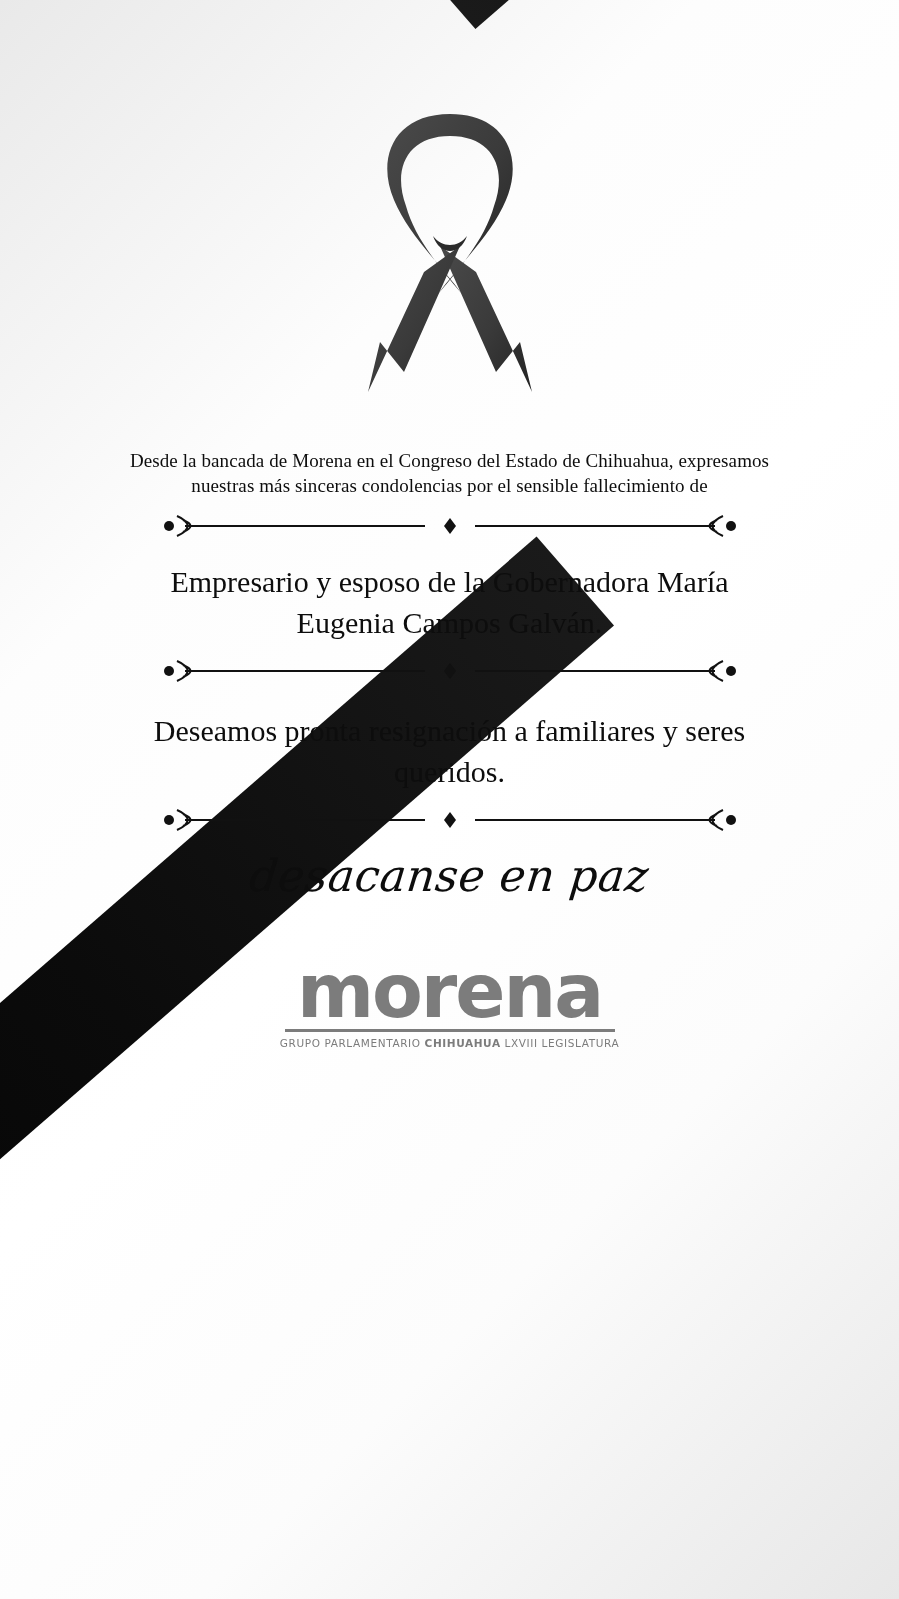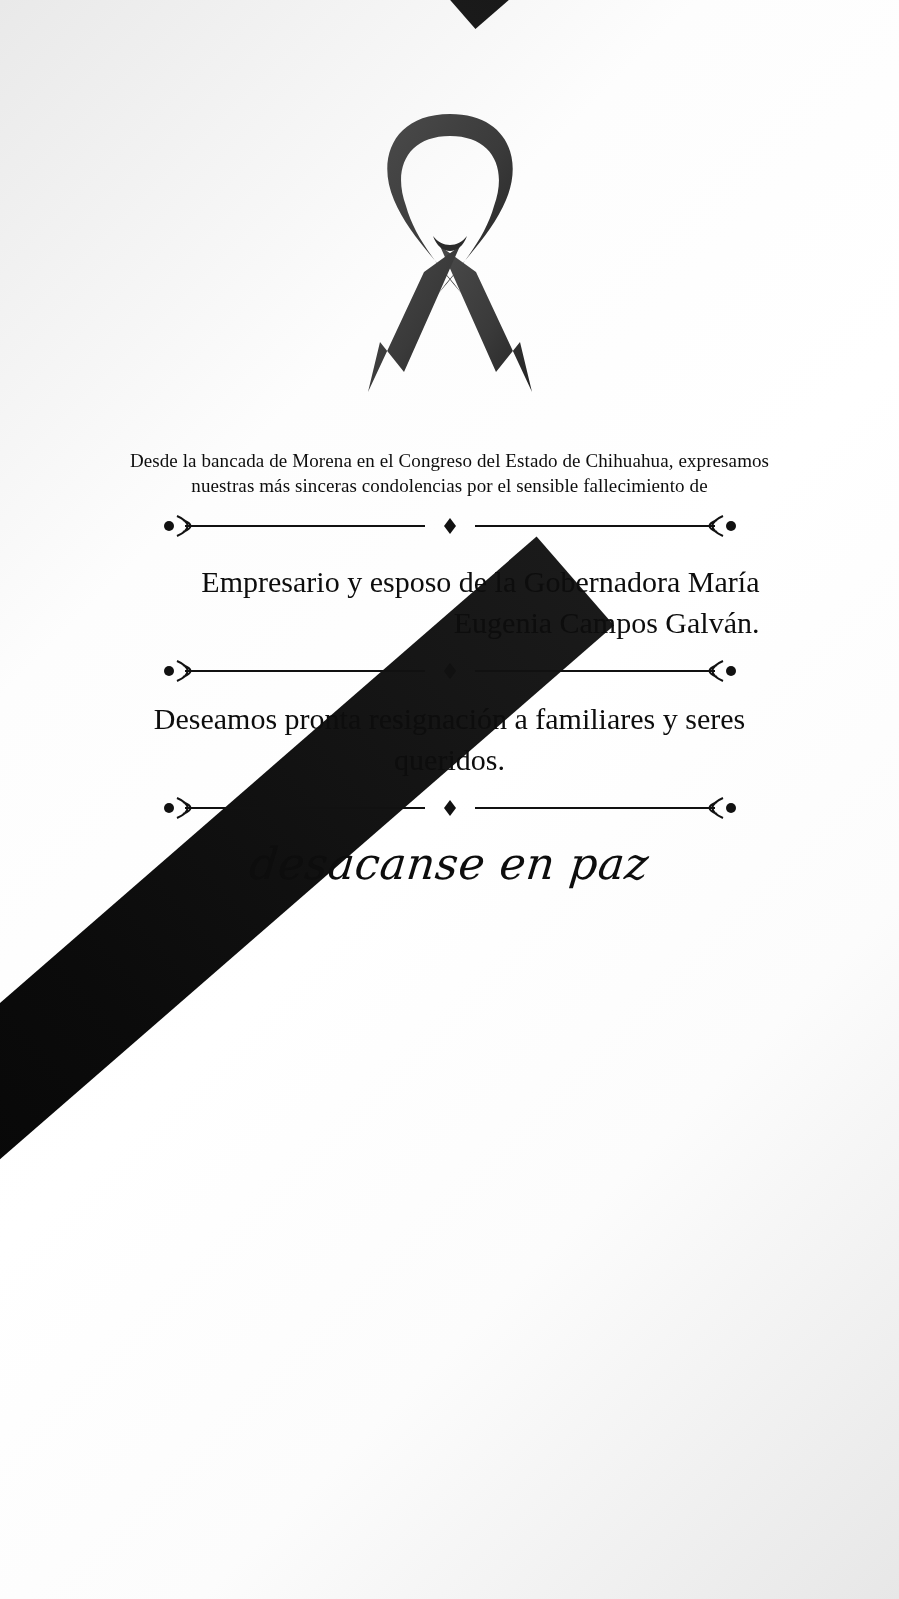--- a/index.html
+++ b/index.html
@@ -89,28 +89,27 @@
     width: 720px;
     margin-top: 10px;
     margin-bottom: 6px;
   }
 
   .role {
     width: 620px;
     font-size: 30px;
     line-height: 1.35;
     margin-top: 16px;
-    text-align: right;
   }
 
   .wish {
     width: 640px;
     font-size: 30px;
     line-height: 1.35;
-    margin-top: 8px;
+    margin-top: 20px;
     text-align: center;
   }
 
   .date {
     font-size: 32px;
     font-weight: 700;
     margin-top: 16px;
     letter-spacing: 0.2px;
   }
 
@@ -227,15 +226,20 @@
         <circle cx="576" cy="14" r="5" fill="#111"></circle>
         <path d="M22 4 C 36 10, 36 18, 22 24 M28 8 C 38 12, 38 16, 28 20" fill="none" stroke="#111" stroke-width="2"></path>
         <path d="M568 4 C 554 10, 554 18, 568 24 M562 8 C 552 12, 552 16, 562 20" fill="none" stroke="#111" stroke-width="2"></path>
         <path d="M295 6 L 301 14 L 295 22 L 289 14 Z" fill="#111"></path>
       </svg>
     </div>
 
 
     <div class="rip">desacanse en paz</div>
 
+    <div class="logo">
+      <div class="logo-word">morena</div>
+      <div class="logo-rule"></div>
+      <div class="logo-sub"><span>GRUPO PARLAMENTARIO </span><b>CHIHUAHUA</b><span> LXVIII LEGISLATURA</span></div>
+    </div>
 
   </div>
 </div>
 
 </body></html>

